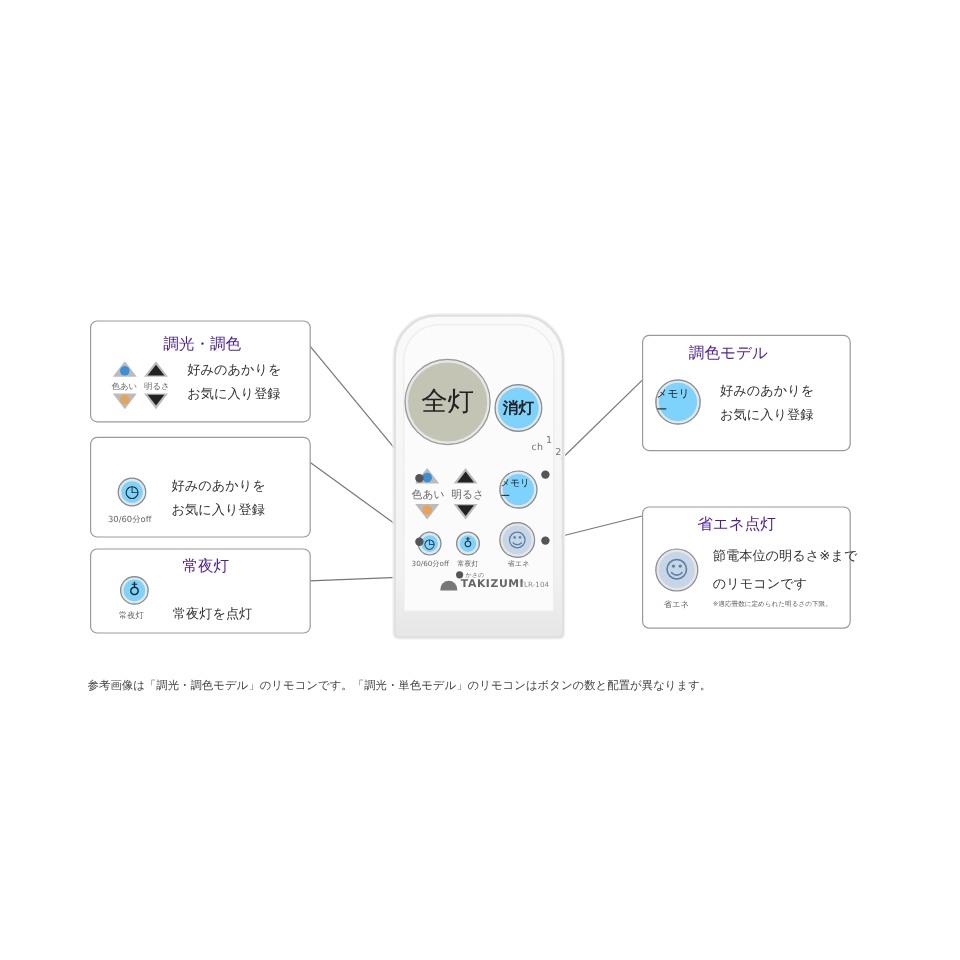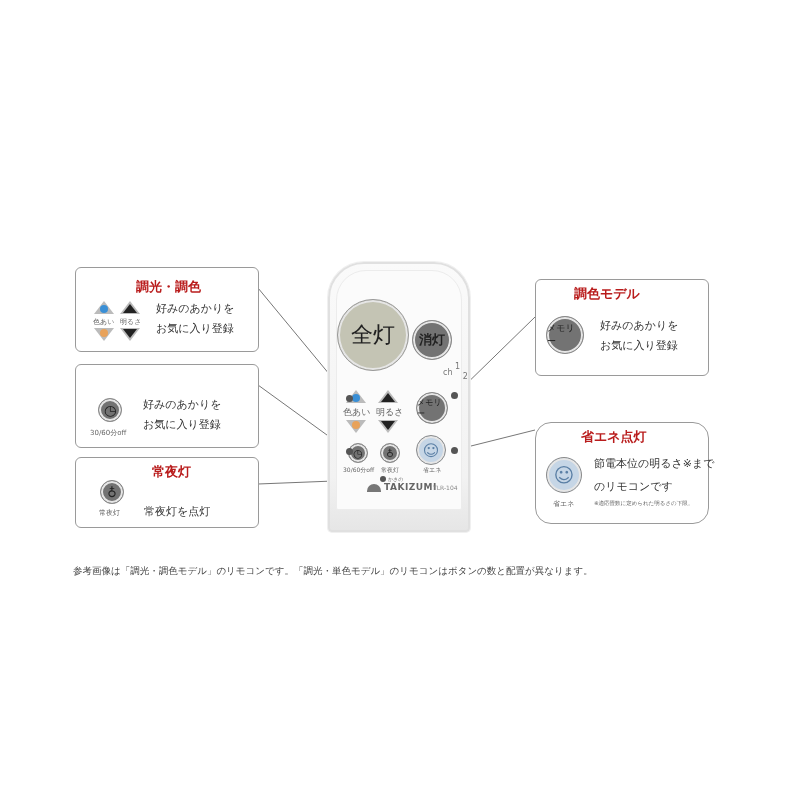--- a/index.html
+++ b/index.html
@@ -2,26 +2,26 @@
 <html><head>
 <meta charset="utf-8">
 <style>
   * { box-sizing: border-box; margin: 0; padding: 0; }
   html, body { width: 800px; height: 800px; background: #ffffff; overflow: hidden; }
   body { position: relative; font-family: "DejaVu Sans", sans-serif; color: #333; }
 
   .card {
     position: absolute; background: #fff; border: 1.5px solid #9a9a9a; border-radius: 6px;
   }
-  .card-title { position: absolute; font-weight: bold; font-size: 13px; color: #b91c1c; white-space: nowrap; }
+  .card-title { position: absolute; font-weight: normal; font-size: 13px; color: #4c1d95; white-space: nowrap; }
   .card-text { position: absolute; font-size: 11px; color: #333; line-height: 20px; white-space: nowrap; }
   .small-label { position: absolute; font-size: 7px; color: #666; white-space: nowrap; text-align: center; }
 
   .circle-btn {
-    position: absolute; border-radius: 50%; background: #737373; border: 1.5px solid #8a8a8a;
+    position: absolute; border-radius: 50%; background: #7dd3fc; border: 1.5px solid #8a8a8a;
     box-shadow: inset 0 0 0 2px #e6e6e6;
     display: flex; align-items: center; justify-content: center;
     font-size: 10px; color: #222;
   }
 
   .tri-up { width: 0; height: 0; border-left: 10px solid transparent; border-right: 10px solid transparent; border-bottom: 13px solid #bbb; position: absolute; }
   .tri-down { width: 0; height: 0; border-left: 10px solid transparent; border-right: 10px solid transparent; border-top: 13px solid #bbb; position: absolute; }
   .tri-inner-up { width: 0; height: 0; border-left: 7px solid transparent; border-right: 7px solid transparent; border-bottom: 9px solid #222; position: absolute; }
   .tri-inner-down { width: 0; height: 0; border-left: 7px solid transparent; border-right: 7px solid transparent; border-top: 9px solid #222; position: absolute; }
 
@@ -150,21 +150,21 @@
   <div class="card-text" style="left:68px;top:44px;">常夜灯を点灯</div>
 </div>
 
 <div class="card" style="left:535px;top:279px;width:174px;height:97px;">
   <div class="card-title" style="left:38px;top:5px;">調色モデル</div>
   <div class="circle-btn" style="left:10px;top:36px;width:38px;height:38px;font-size:9px;">メモリー</div>
   <div class="card-text" style="left:64px;top:36px;">好みのあかりを</div>
   <div class="card-text" style="left:64px;top:56px;">お気に入り登録</div>
 </div>
 
-<div class="card" style="left:535px;top:422px;width:174px;height:102px;border-radius:16px;">
+<div class="card" style="left:535px;top:422px;width:174px;height:102px;">
   <div class="card-title" style="left:45px;top:5px;">省エネ点灯</div>
   <div class="circle-btn" style="left:10px;top:34px;width:36px;height:36px;background:#c6d6e6;">
       <span style="font-size:20px;color:#5a7fa5;">☺</span>
     </div>
   <div class="small-label" style="left:17px;top:76px;">省エネ</div>
   <div class="card-text" style="left:58px;top:31px;">節電本位の明るさ※まで</div>
   <div class="card-text" style="left:58px;top:54px;">のリモコンです</div>
   <div class="small-label" style="left:58px;top:77px;font-size:5.5px;">※適応畳数に定められた明るさの下限。</div>
 </div>
 

